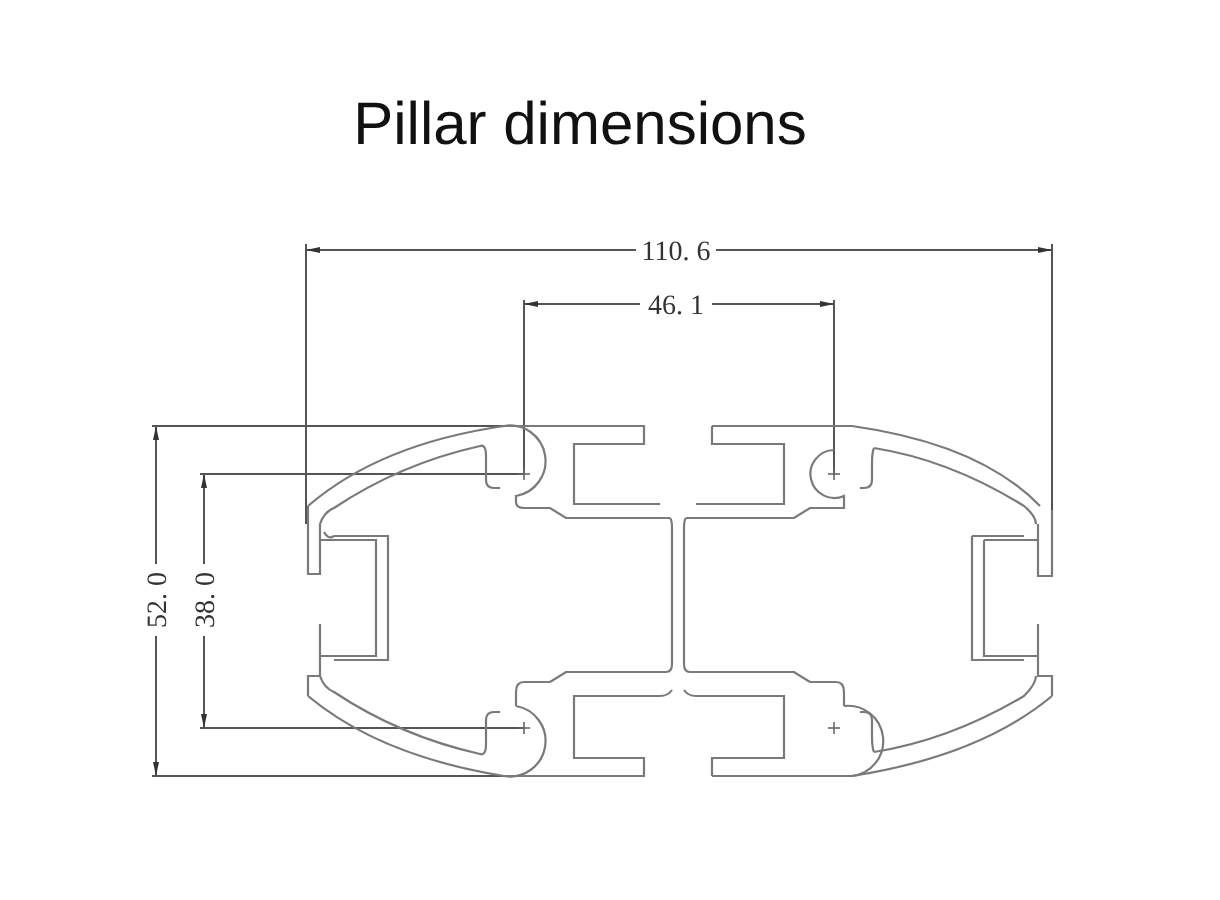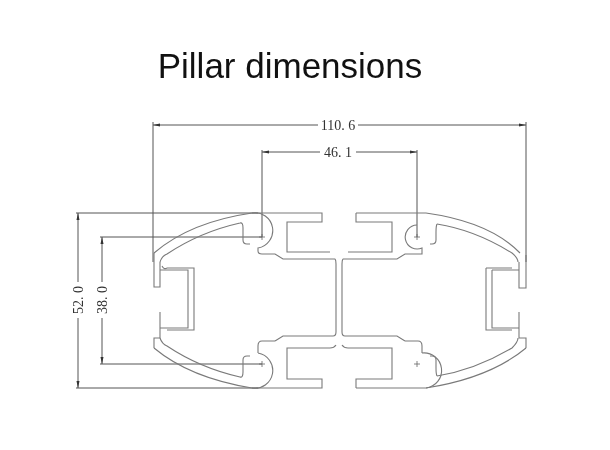--- a/index.html
+++ b/index.html
@@ -1,19 +1,19 @@
 <!DOCTYPE html>
 <html><head>
   <meta charset="utf-8">
   <style>
     html, body { margin: 0; padding: 0; background: #ffffff; }
     body { width: 610px; height: 450px; position: relative; overflow: hidden; }
     .title {
       position: absolute; left: 0; top: 46px; width: 580px; text-align: center;
-      font-family: "Liberation Sans", sans-serif; font-size: 35px; color: #111111;
+      font-family: "Liberation Sans", sans-serif; font-size: 30px; color: #111111;
     }
     svg { position: absolute; left: 0; top: 0; }
     .dimtext { font-family: "Liberation Serif", serif; font-size: 14px; fill: #333333; }
     .line { stroke: #555555; stroke-width: 1; fill: none; }
     .prof { stroke: #7a7a7a; stroke-width: 1.1; fill: none; }
   </style>
 </head>
 <body>
 
 <div class="title">Pillar dimensions</div>

